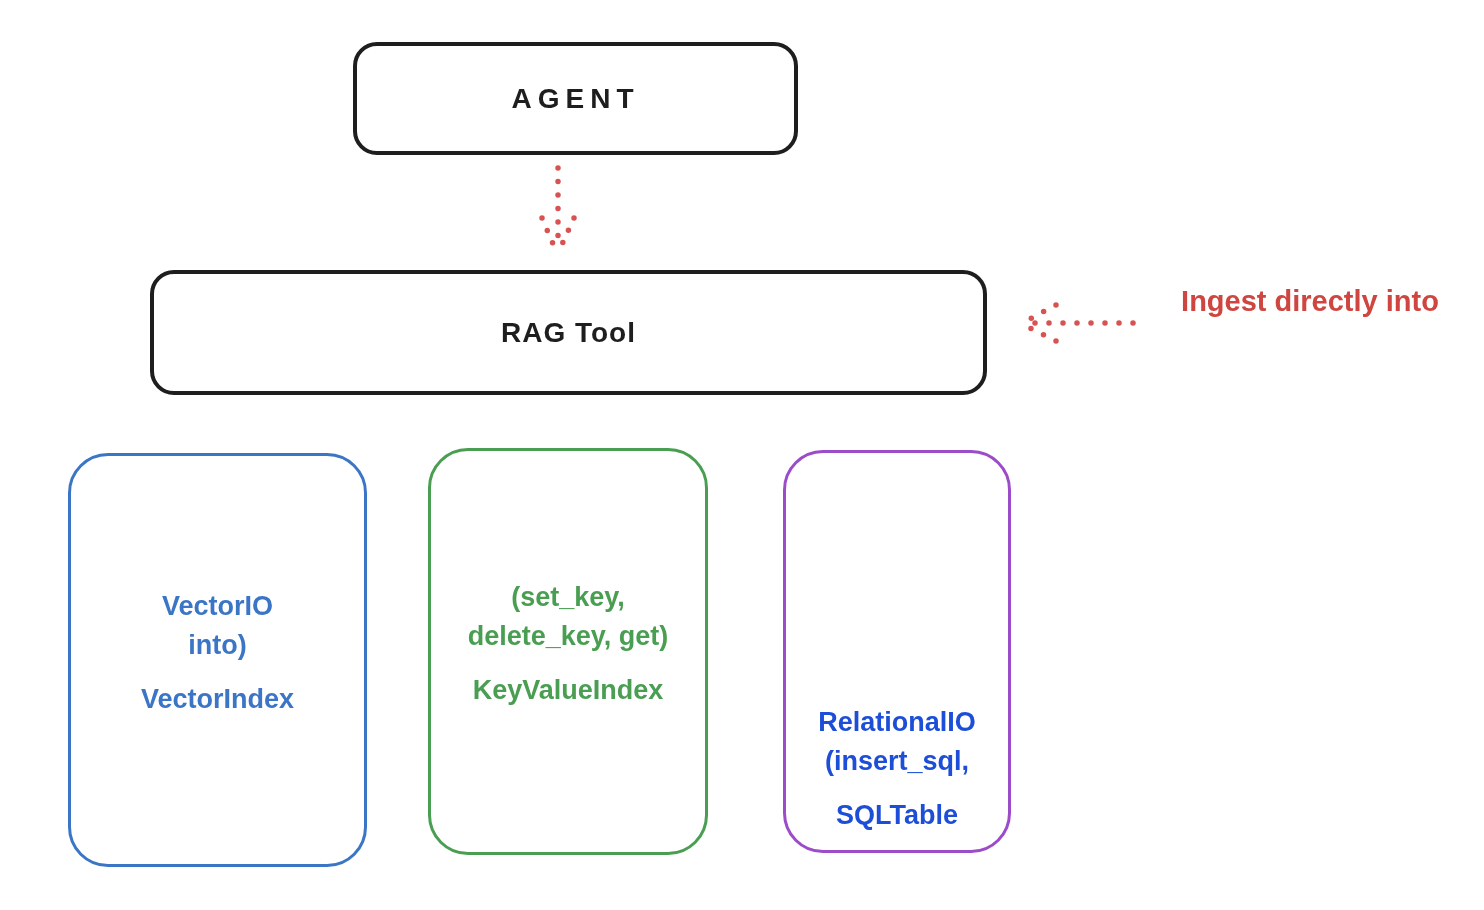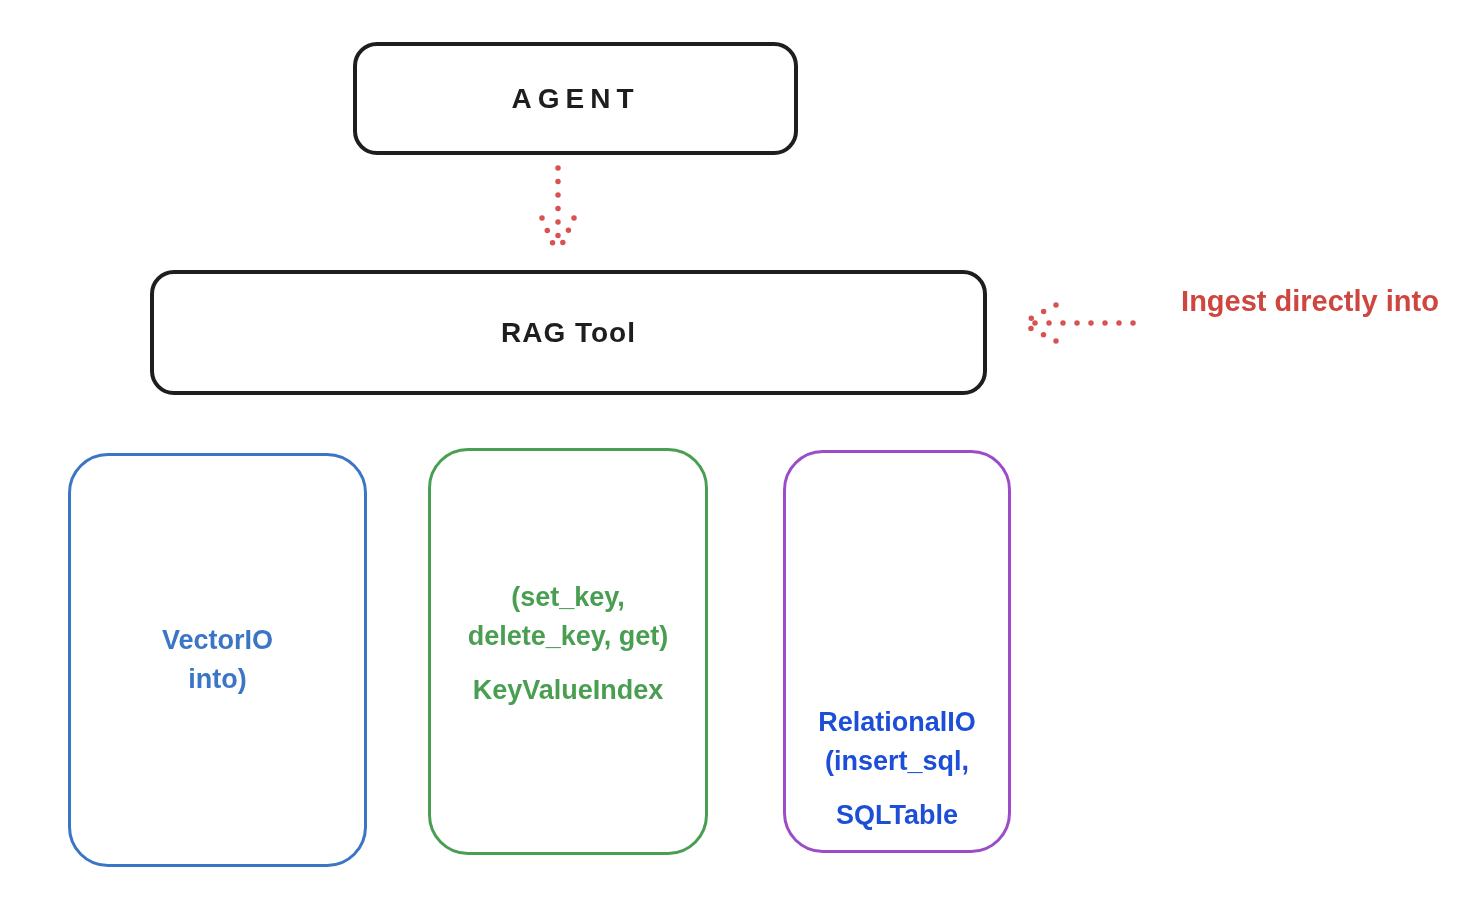--- a/index.html
+++ b/index.html
@@ -118,20 +118,21 @@
 
   <div class="annotation">
     <div>Ingest directly into</div>
   </div>
 
   <div class="io-box io-box-vector">
     <div class="io-lines">
       <div>VectorIO</div>
       <div>into)</div>
     </div>
+    <div class="io-index">VectorIndex</div>
   </div>
 
   <div class="io-box io-box-keyvalue">
     <div class="io-lines">
       <div>(set_key,</div>
       <div>delete_key, get)</div>
     </div>
     <div class="io-index">KeyValueIndex</div>
   </div>
 

